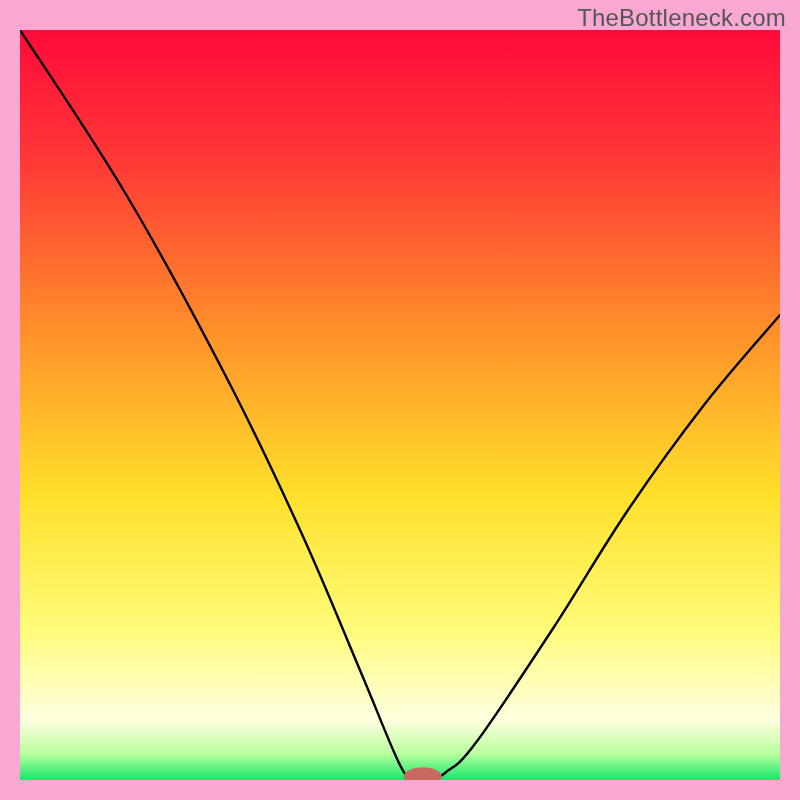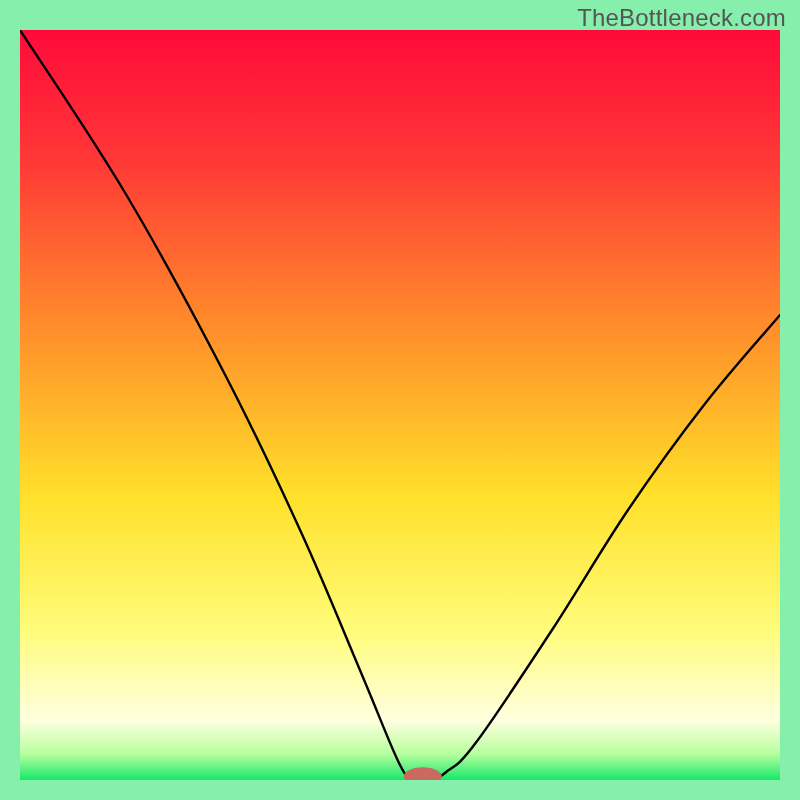--- a/index.html
+++ b/index.html
@@ -8,21 +8,21 @@
     width: 800px;
     height: 800px;
     background: #000;
     font-family: Arial, Helvetica, sans-serif;
     overflow: hidden;
   }
   .frame {
     position: relative;
     width: 800px;
     height: 800px;
-    background: #86efac;
+    background: #f9a8d4;
   }
   .watermark {
     position: absolute;
     top: 4px;
     right: 14px;
     color: #555;
     font-size: 24px;
     font-weight: 400;
     letter-spacing: 0.2px;
     z-index: 10;

